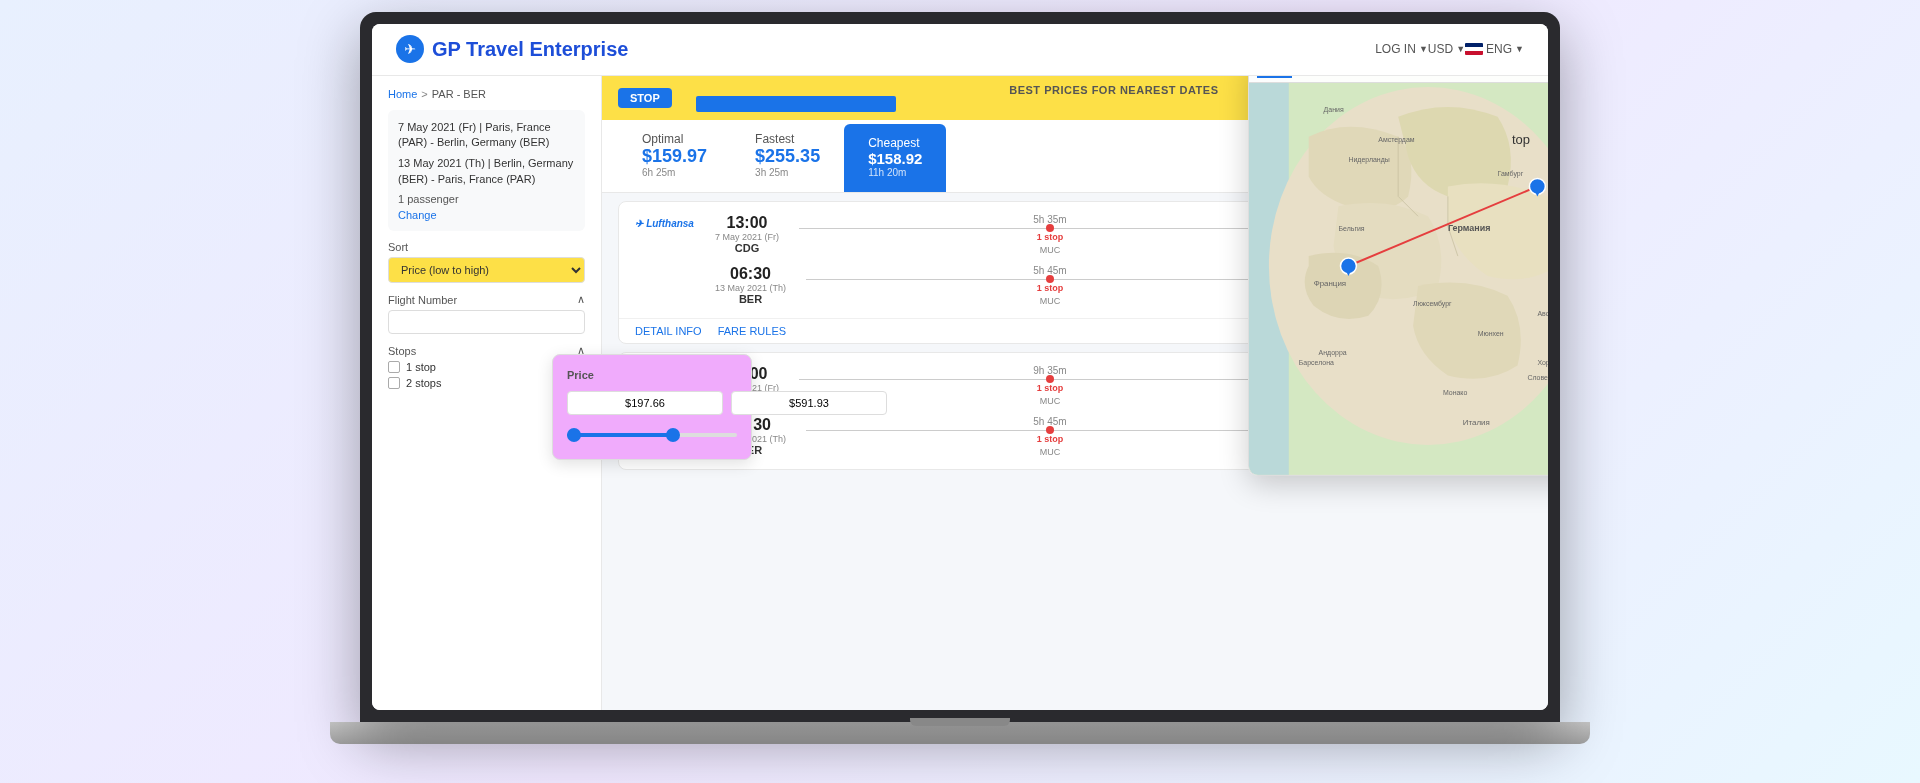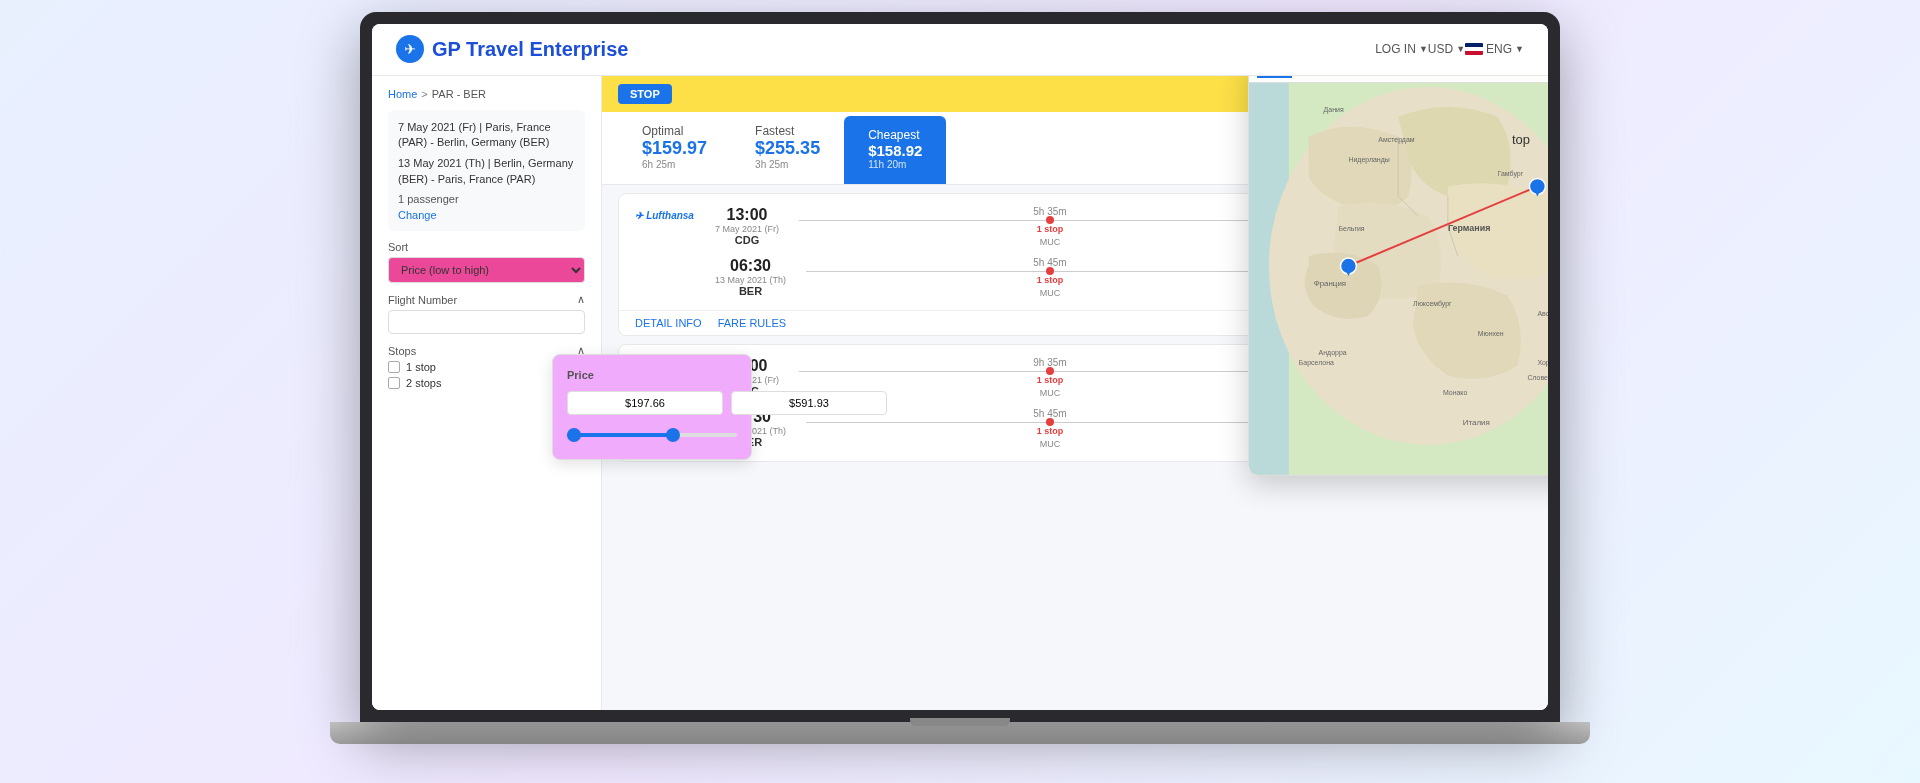--- a/index.html
+++ b/index.html
@@ -151,21 +151,21 @@
 
     .filter-section { margin-top: 10px; }
     .filter-label { font-size: 11px; color: #555; margin-bottom: 4px; display: flex; justify-content: space-between; align-items: center; }
     .sort-select {
       width: 100%;
       border: 1px solid #ddd;
       border-radius: 4px;
       padding: 5px 8px;
       font-size: 11px;
       color: #333;
-      background: #ec4899;
+      background: #fde047;
       cursor: pointer;
     }
 
     
     .price-popup {
       position: absolute;
       left: 180px;
       top: 330px;
       background: #f0abfc;
       border: 1px solid #ddd;
@@ -563,20 +563,24 @@
               <div class="slider-thumb left"></div>
               <div class="slider-thumb right"></div>
             </div>
           </div>
 
           <div class="center-and-right">
             <div class="center-content">
 
               <div class="banner-section">
                 <button class="stop-btn">STOP</button>
+                <div class="best-prices-bar">
+                  <div>BEST PRICES FOR NEAREST DATES</div>
+                  <div class="calendar-bar"></div>
+                </div>
               </div>
 
               <div class="price-tabs">
                 <div class="price-tab">
                   <div>Optimal</div>
                   <div class="price-val">$159.97</div>
                   <div class="duration">6h 25m</div>
                 </div>
                 <div class="price-tab">
                   <div>Fastest</div>

